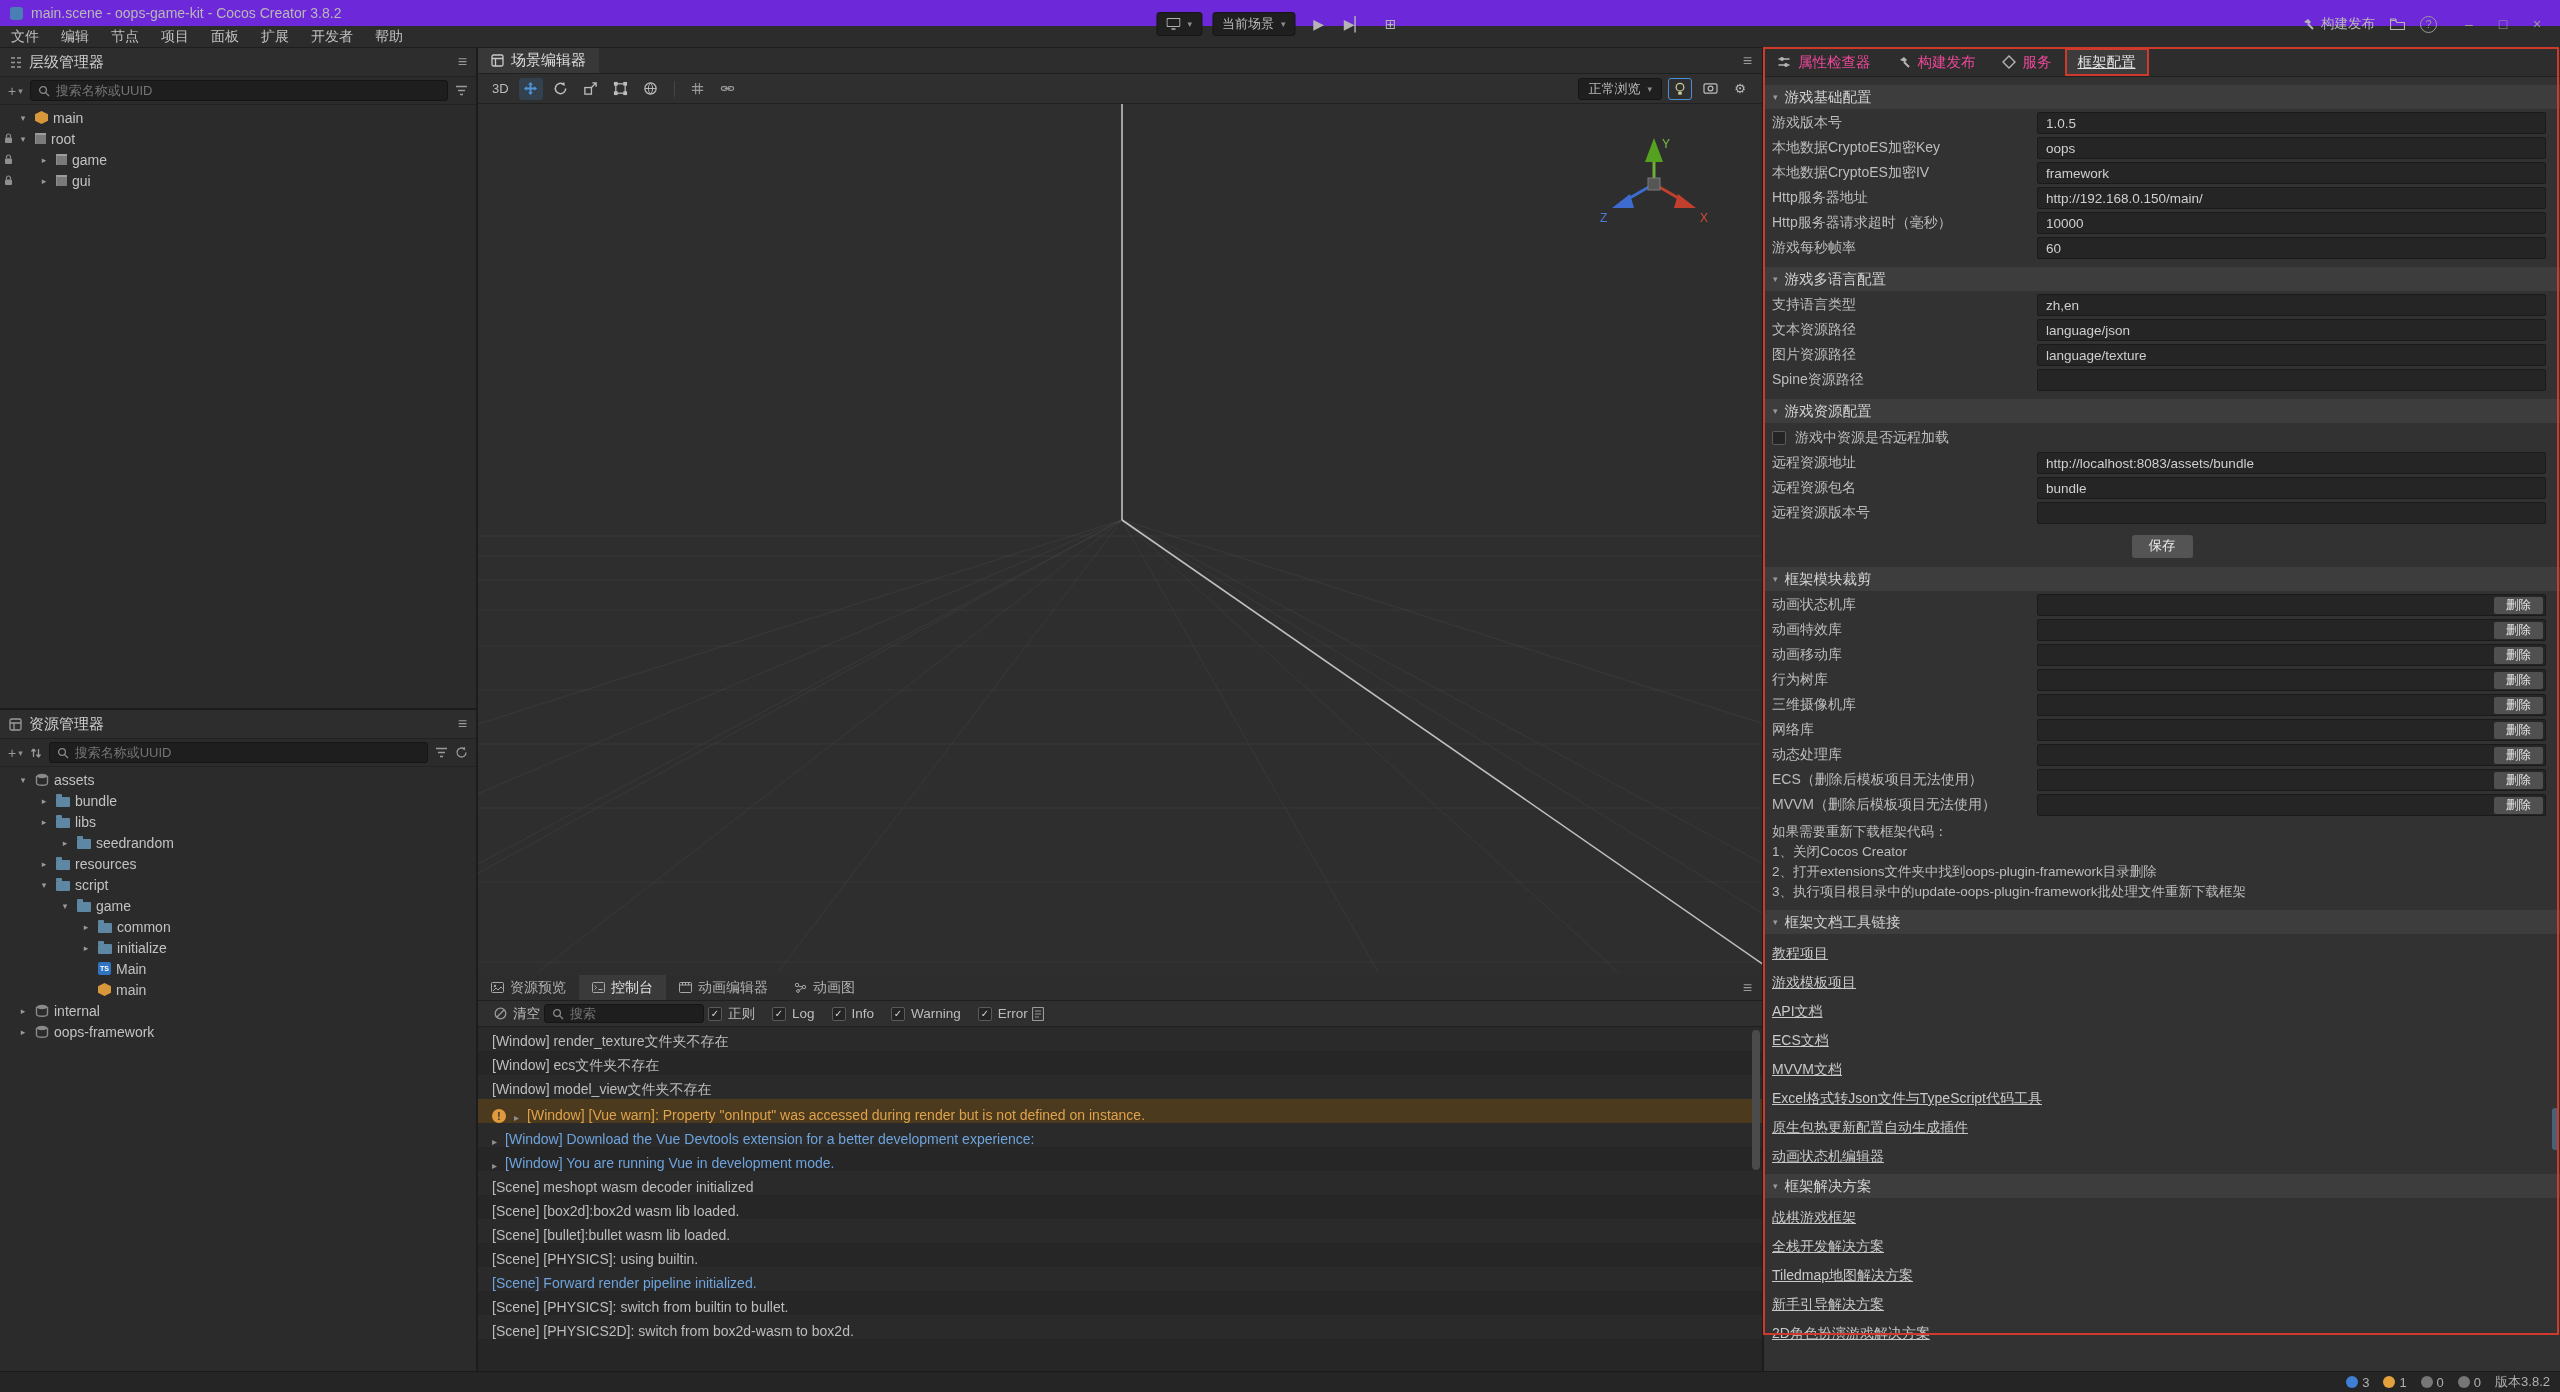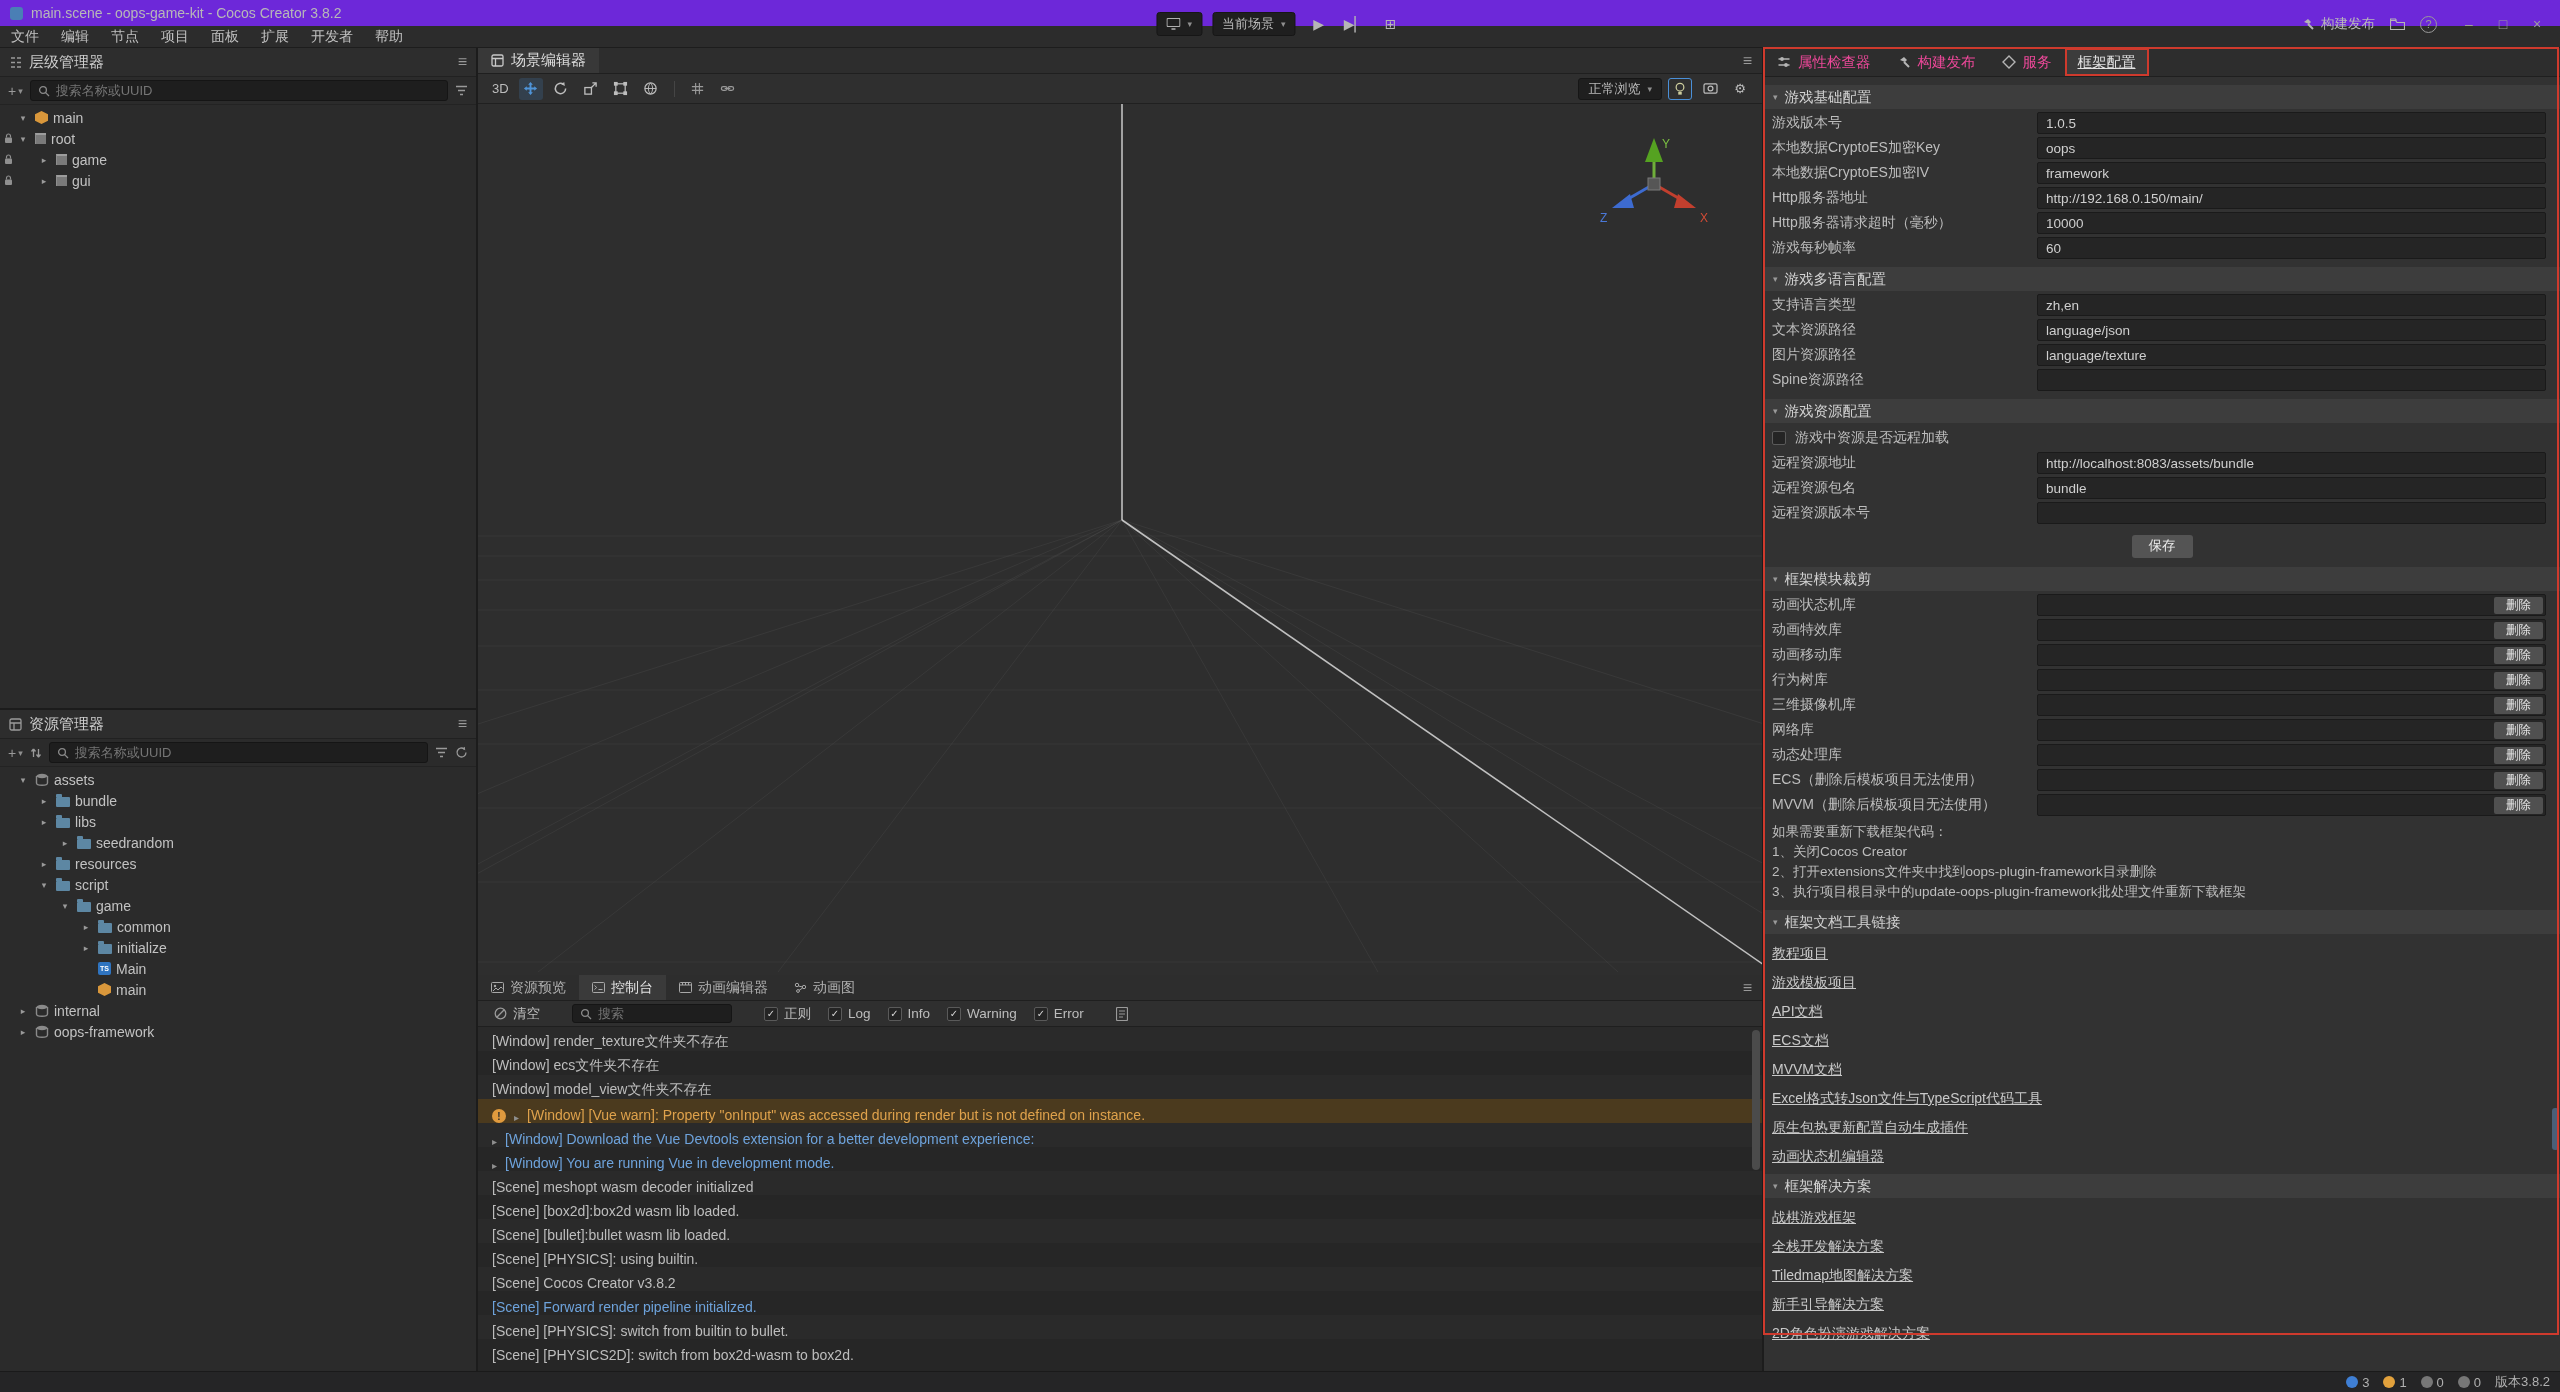--- a/index.html
+++ b/index.html
@@ -55,21 +55,21 @@
 .tb-sep{width:1px;height:16px;background:#454545;margin:0 5px;}
 .viewport{flex:1;position:relative;background:#2e2e2e;overflow:hidden;}
 .gizmo{position:absolute;top:22px;right:46px;}
 
 .console-panel{flex:1;display:flex;flex-direction:column;min-height:0;background:#262626;}
 .tabbar{height:26px;background:#2d2d2d;border-bottom:1px solid #1f1f1f;display:flex;align-items:stretch;flex:none;}
 .tabbar .spacer{flex:1;}
 .ctab{display:flex;align-items:center;gap:6px;padding:0 13px;font-size:14px;color:#b0b0b0;}
 .ctab.active{background:#3a3a3a;color:#e0e0e0;}
 .tabbar-menu{display:flex;align-items:center;padding:0 10px;color:#9a9a9a;font-size:16px;}
-.console-toolbar{height:26px;background:#2f2f2f;border-bottom:1px solid #1f1f1f;display:flex;align-items:center;gap:32px;padding:0 16px;flex:none;font-size:13.5px;color:#bdbdbd;}
+.console-toolbar{height:26px;background:#2f2f2f;border-bottom:1px solid #1f1f1f;display:flex;align-items:center;gap:4px;padding:0 16px;flex:none;font-size:13.5px;color:#bdbdbd;}
 .console-search{width:160px;height:19px;background:#1e1e1e;border:1px solid #151515;border-radius:3px;display:flex;align-items:center;gap:6px;padding:0 7px;}
 .console-search input{flex:1;min-width:0;background:none;border:none;outline:none;color:#8a8a8a;font-size:13px;font-family:inherit;}
 .filter{display:flex;align-items:center;gap:6px;}
 .checkbox{width:14px;height:14px;background:#242424;border:1px solid #5a5a5a;border-radius:2px;display:flex;align-items:center;justify-content:center;font-size:10px;color:#d6d6d6;}
 .logs{flex:1;position:relative;overflow:hidden;}
 .log-row{height:24px;display:flex;align-items:flex-end;gap:8px;padding:0 14px;font-size:14px;color:#bdbdbd;white-space:nowrap;}
 .log-row:nth-child(odd){background:#2a2a2a;}
 .log-row.info{color:#6ea3dc;}
 .log-row.warn{background:#4b3a1e !important;color:#dfa24c;}
 .warn-badge{width:14px;height:14px;border-radius:50%;background:#e09a3e;color:#2b2b2b;font-size:10px;font-weight:bold;display:flex;align-items:center;justify-content:center;flex:none;}
@@ -637,23 +637,20 @@
             </div>
             <div class="log-row log">
               <span>[Scene] [box2d]:box2d wasm lib loaded.</span>
             </div>
             <div class="log-row log">
               <span>[Scene] [bullet]:bullet wasm lib loaded.</span>
             </div>
             <div class="log-row log">
               <span>[Scene] [PHYSICS]: using builtin.</span>
             </div>
-            <div class="log-row log">
-              <span>[Scene] Cocos Creator v3.8.2</span>
-            </div>
             <div class="log-row info">
               <span>[Scene] Forward render pipeline initialized.</span>
             </div>
             <div class="log-row log">
               <span>[Scene] [PHYSICS]: switch from builtin to bullet.</span>
             </div>
             <div class="log-row log">
               <span>[Scene] [PHYSICS2D]: switch from box2d-wasm to box2d.</span>
             </div>
           </div>

